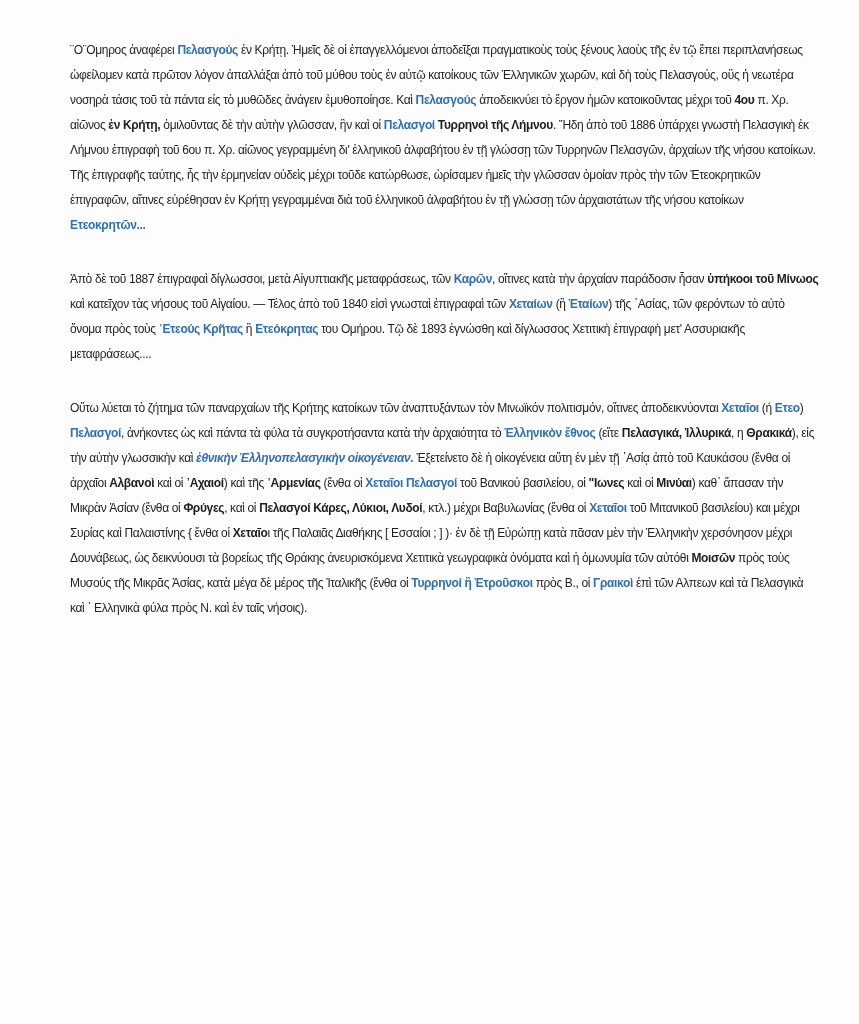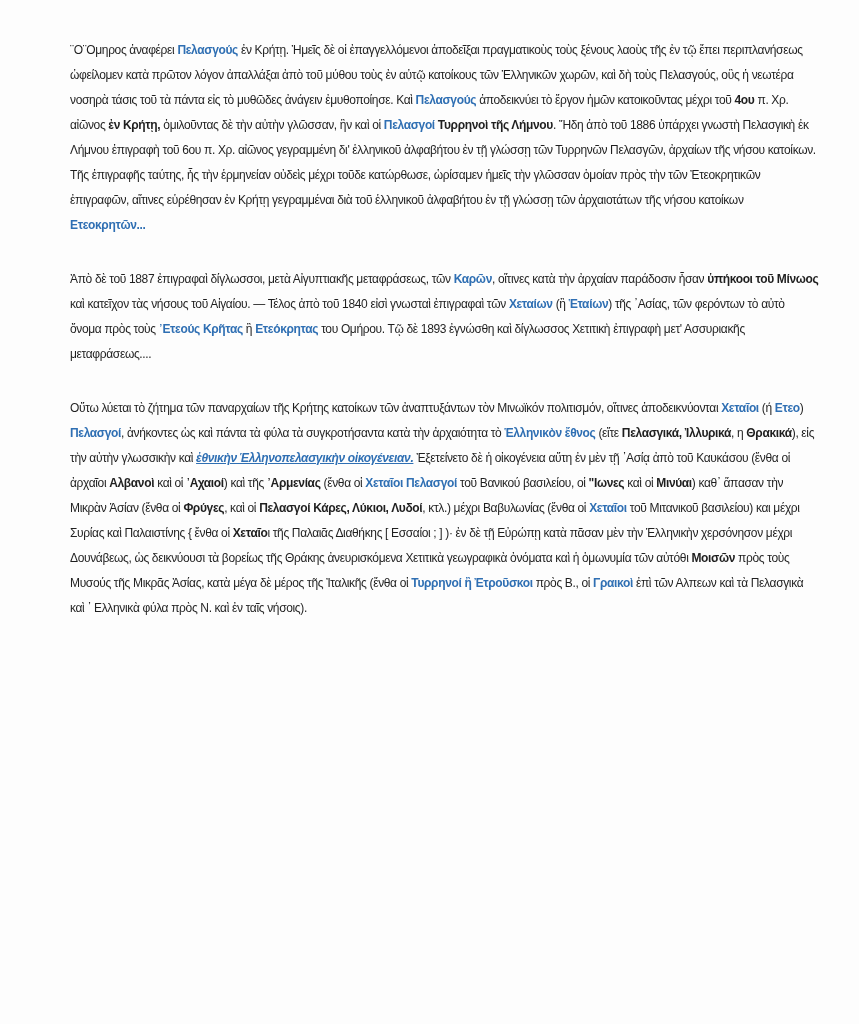--- a/index.html
+++ b/index.html
@@ -18,21 +18,21 @@
     margin: 0 0 29px 0;
     font-size: 12px;
     line-height: 25px;
     letter-spacing: -0.35px;
     word-spacing: 0px;
   }
   .para span { white-space: normal; }
   .blue { color: #2f6fb3; font-weight: bold; }
   .b { font-weight: bold; }
   .i { }
-  .u { text-decoration: underline; font-style: italic; }
+  .u { font-style: italic; }
   .p1 { margin-top: 0; }
   .p2 { margin-top: 0; }
 </style>
 </head>
 <body>
 
 <div class="page">
   <p class="para p1"><span>¨Ο¨Ομηρος   ἀναφέρει </span><span class="blue">Πελασγούς</span><span>  ἐν Κρήτῃ. Ἡμεῖς δὲ οἱ ἐπαγγελλόμενοι ἀποδεῖξαι πραγματικοὺς τοὺς ξένους λαοὺς τῆς ἐν τῷ ἔπει περιπλανήσεως ὠφείλομεν κατὰ πρῶτον λόγον ἀπαλλάξαι ἀπὸ τοῦ μύθου τοὺς ἐν αὐτῷ κατοίκους τῶν Ἑλληνικῶν χωρῶν, καὶ δὴ τοὺς Πελασγούς, οὓς ἡ νεωτέρα νοσηρὰ τάσις τοῦ τὰ πάντα εἰς τὸ μυθῶδες ἀνάγειν ἐμυθοποίησε. Καὶ </span><span class="blue">Πελασγούς</span><span> ἀποδεικνύει τὸ ἔργον ἡμῶν κατοικοῦντας μέχρι τοῦ </span><span class="b">4ου</span><span> π. Χρ. αἰῶνος </span><span class="b">ἐν Κρήτῃ,</span><span> ὁμιλοῦντας δὲ τὴν αὐτὴν γλῶσσαν, ἣν καὶ οἱ </span><span class="blue">Πελασγοί</span><span> </span><span class="b">Τυρρηνοὶ τῆς Λήμνου</span><span>. Ἤδη ἀπὸ τοῦ 1886 ὑπάρχει γνωστὴ Πελασγικὴ ἐκ Λήμνου ἐπιγραφὴ τοῦ 6ου π. Χρ. αἰῶνος γεγραμμένη δι' ἑλληνικοῦ ἀλφαβήτου ἐν τῇ γλώσσῃ τῶν Τυρρηνῶν Πελασγῶν, ἀρχαίων τῆς νήσου κατοίκων. Τῆς ἐπιγραφῆς ταύτης, ἧς τὴν ἑρμηνείαν οὐδεὶς μέχρι τοῦδε κατώρθωσε, ὡρίσαμεν ἡμεῖς τὴν γλῶσσαν ὁμοίαν πρὸς τὴν τῶν Ἐτεοκρητικῶν ἐπιγραφῶν, αἵτινες εὑρέθησαν ἐν Κρήτῃ γεγραμμέναι διὰ τοῦ ἑλληνικοῦ ἀλφαβήτου ἐν τῇ γλώσσῃ τῶν ἀρχαιοτάτων τῆς νήσου κατοίκων </span><span class="blue">Ετεοκρητῶν...</span></p>
   <p class="para p2"><span>Ἀπὸ δὲ τοῦ 1887 ἐπιγραφαὶ δίγλωσσοι, μετὰ Αἰγυπτιακῆς μεταφράσεως, τῶν </span><span class="blue">Καρῶν</span><span>, οἵτινες κατὰ τὴν ἀρχαίαν παράδοσιν ἦσαν </span><span class="b">ὑπήκοοι τοῦ Μίνωος</span><span> καὶ κατεῖχον τὰς νήσους τοῦ Αἰγαίου. — Τέλος ἀπὸ τοῦ 1840 εἰσὶ γνωσταὶ ἐπιγραφαὶ τῶν </span><span class="blue">Χεταίων</span><span> (ἢ </span><span class="blue">Ἑταίων</span><span>) τῆς ᾿Ασίας, τῶν φερόντων τὸ αὐτὸ ὄνομα πρὸς τοὺς </span><span class="blue">᾿Ετεούς Κρῆτας</span><span> ἢ </span><span class="blue">Ετεόκρητας</span><span> του Ομήρου. Τῷ δὲ 1893 ἐγνώσθη καὶ δίγλωσσος Χετιτικὴ ἐπιγραφὴ μετ' Ασσυριακῆς μεταφράσεως....</span></p>
   <p class="para p3"><span>Οὕτω λύεται τὸ ζήτημα τῶν παναρχαίων τῆς Κρήτης κατοίκων τῶν ἀναπτυξάντων τὸν Μινωϊκόν πολιτισμόν, οἵτινες ἀποδεικνύονται </span><span class="blue">Χεταῖοι</span><span> (ή </span><span class="blue">Ετεο</span><span>) </span><span class="blue">Πελασγοί</span><span>, ἀνήκοντες ὡς καὶ πάντα τὰ φύλα τὰ συγκροτήσαντα κατὰ τὴν ἀρχαιότητα τὸ </span><span class="blue">Ἑλληνικὸν ἔθνος</span><span> (εἴτε </span><span class="b">Πελασγικά, Ἰλλυρικά</span><span>, η </span><span class="b">Θρακικά</span><span>), εἰς τὴν αὐτὴν γλωσσικὴν καὶ </span><span class="blue u">ἐθνικὴν Ἑλληνοπελασγικὴν οἰκογένειαν.</span><span> Ἐξετείνετο δὲ ἡ οἰκογένεια αὕτη ἐν μὲν τῇ ᾿Ασίᾳ ἀπὸ τοῦ Καυκάσου (ἔνθα οἱ ἀρχαῖοι </span><span class="b">Αλβανοὶ</span><span> καὶ οἱ </span><span class="b">᾿Αχαιοί</span><span>) καὶ τῆς </span><span class="b">᾿Αρμενίας</span><span> (ἔνθα οἱ </span><span class="blue">Χεταῖοι Πελασγοί</span><span> τοῦ Βανικού βασιλείου, οἱ </span><span class="b">"Ιωνες</span><span> καὶ οἱ </span><span class="b">Μινύαι</span><span>) καθ᾿ ἅπασαν τὴν Μικρὰν Ἀσίαν (ἔνθα οἱ </span><span class="b">Φρύγες</span><span>, καὶ οἱ </span><span class="b">Πελασγοί Κάρες, Λύκιοι, Λυδοί</span><span>, κτλ.) μέχρι Βαβυλωνίας (ἔνθα οἱ </span><span class="blue">Χεταῖοι</span><span> τοῦ Μιτανικοῦ βασιλείου) και μέχρι Συρίας καὶ Παλαιστίνης  {  ἔνθα οἱ </span><span class="b">Χεταῖο</span><span>ι τῆς Παλαιᾶς Διαθήκης [ </span><span class="i">Εσσαίοι</span><span> ; ] )· ἐν δὲ τῇ Εὐρώπῃ κατὰ πᾶσαν μὲν τὴν Ἑλληνικὴν χερσόνησον μέχρι Δουνάβεως, ὡς δεικνύουσι τὰ βορείως τῆς Θράκης ἀνευρισκόμενα Χετιτικὰ γεωγραφικὰ ὀνόματα καὶ ἡ ὁμωνυμία τῶν αὐτόθι </span><span class="b">Μοισῶν</span><span> πρὸς τοὺς Μυσούς τῆς Μικρᾶς Ἀσίας, κατὰ μέγα δὲ μέρος τῆς Ἰταλικῆς (ἔνθα οἱ </span><span class="blue">Τυρρηνοί ἢ Ἐτροῦσκοι</span><span> πρὸς Β., οἱ </span><span class="blue">Γραικοὶ</span><span> ἐπὶ τῶν Αλπεων καὶ τὰ Πελασγικὰ καὶ ᾿ Ελληνικὰ φύλα πρὸς Ν. καὶ ἐν ταῖς νήσοις).</span></p>

